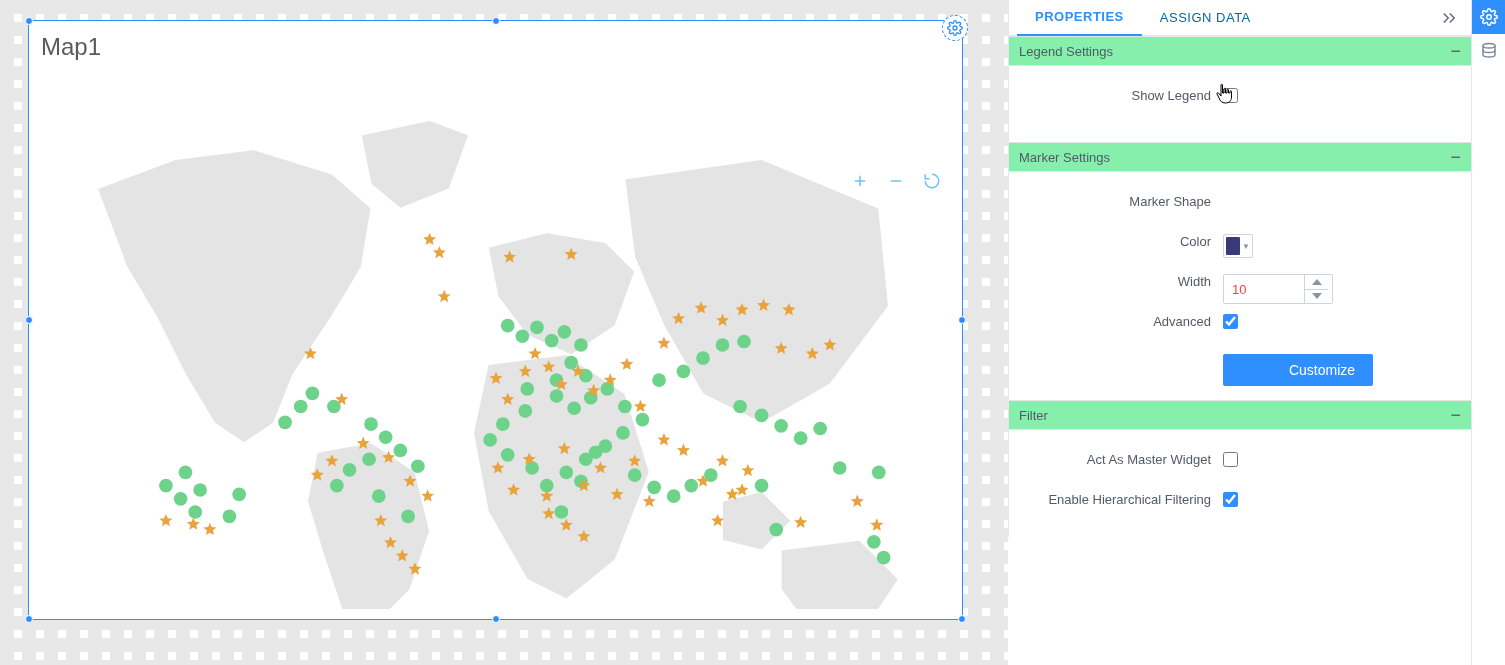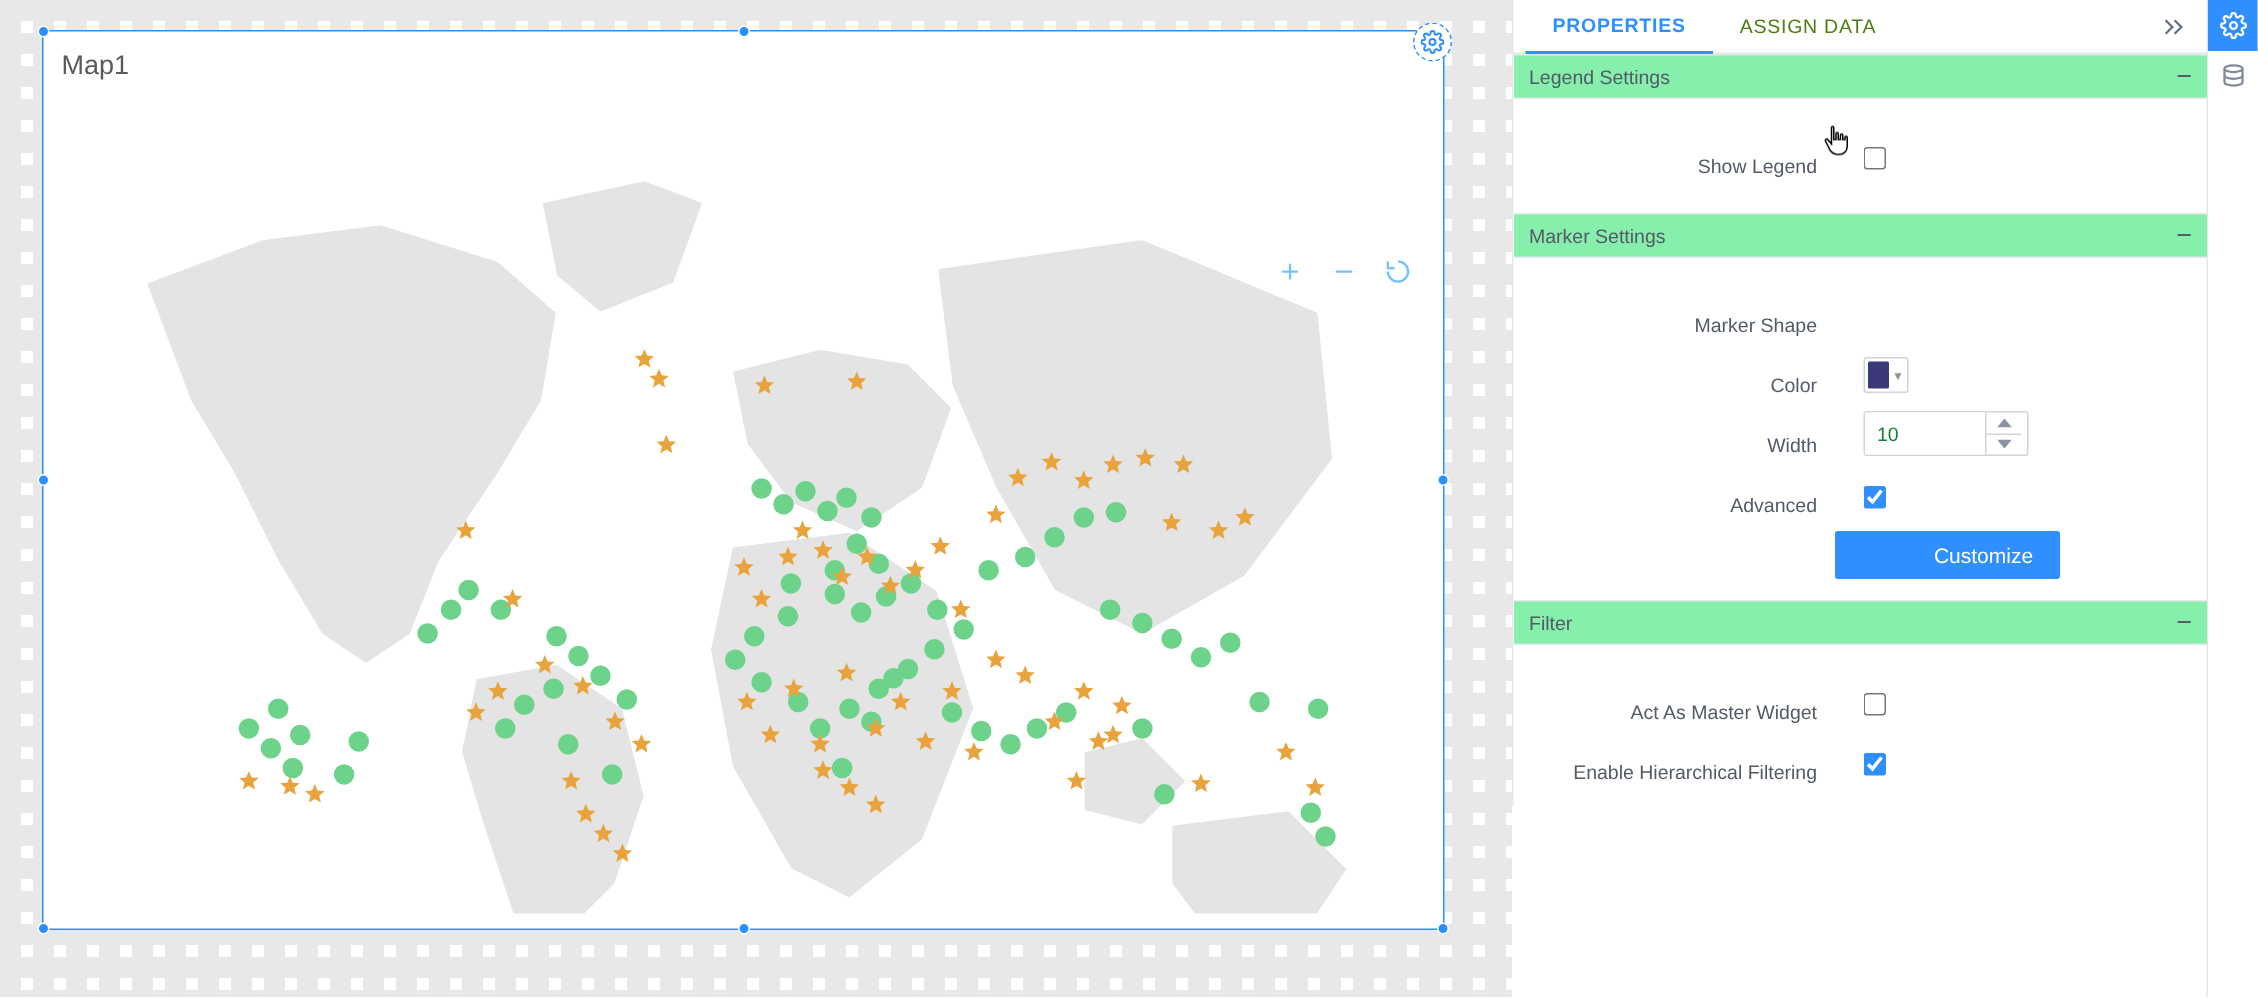--- a/index.html
+++ b/index.html
@@ -51,21 +51,21 @@
     width: 26px; height: 26px;
     border-radius: 50%;
     background: #fff;
     border: 1px dashed #2b8eff;
     color: #2b8eff;
     display: flex; align-items: center; justify-content: center;
   }
   .widget-title {
     position: absolute;
     left: 12px; top: 12px;
-    font-size: 18px;
+    font-size: 24px;
     color: #5a5a5a;
     font-weight: 500;
   }
   .map-tools {
     position: absolute;
     right: 20px; top: 150px;
     display: flex; gap: 16px;
     color: #6fc3ff;
   }
   .map-tools .tool { width: 20px; height: 20px; display:flex; align-items:center; justify-content:center; cursor:pointer; }
@@ -104,21 +104,21 @@
   .panel-tabs {
     display: flex; align-items: center;
     height: 36px;
     border-bottom: 1px solid #e5e7ea;
     padding-left: 8px;
     position: relative;
   }
   .panel-tab {
     font-size: 13px;
     letter-spacing: 0.5px;
-    color: #4d7c0f;
+    color: #0369a1;
     padding: 0 18px;
     height: 36px;
     display: flex; align-items: center;
     cursor: pointer;
   }
   .panel-tab.active {
     color: #2f8fff;
     border-bottom: 2px solid #2f8fff;
     font-weight: 600;
   }
@@ -151,24 +151,23 @@
     right: 10px; top: 50%;
     transform: translateY(-50%);
     font-size: 18px;
     color: #525a66;
     cursor: pointer;
   }
   .section-body {
     padding: 12px 14px 14px;
   }
   .form-row {
-    display: flex; align-items: flex-end;
+    display: flex; align-items: flex-start;
     margin: 10px 0;
     min-height: 30px;
-    gap: 19px;
   }
   .form-label {
     flex: 0 0 200px;
     text-align: right;
     padding-right: 12px;
     font-size: 13px;
     color: #525a66;
   }
   .form-ctrl { flex: 0 0 auto; }
   input[type="checkbox"].cb {
@@ -210,21 +209,21 @@
     border-radius: 2px;
     height: 30px;
     width: 110px;
     background: #fff;
   }
   .spinner input {
     border: none; outline: none;
     width: 80px;
     padding: 0 8px;
     font-size: 13px;
-    color: #15803d;
+    color: #ef4444;
   }
   .spinner .arrows {
     width: 24px;
     border-left: 1px solid #cfd4db;
     display: flex; flex-direction: column;
   }
   .spinner .arrows div {
     flex: 1; display:flex; align-items:center; justify-content:center;
     color: #8b93a0; cursor: pointer;
   }

